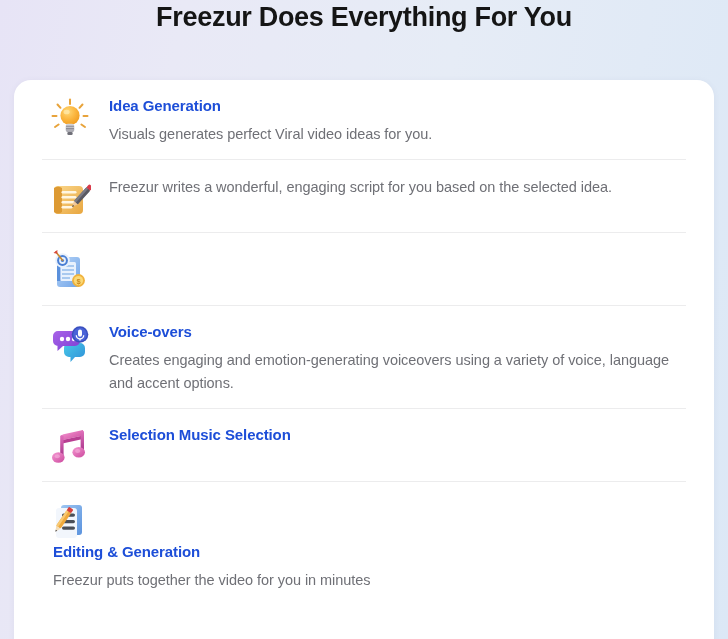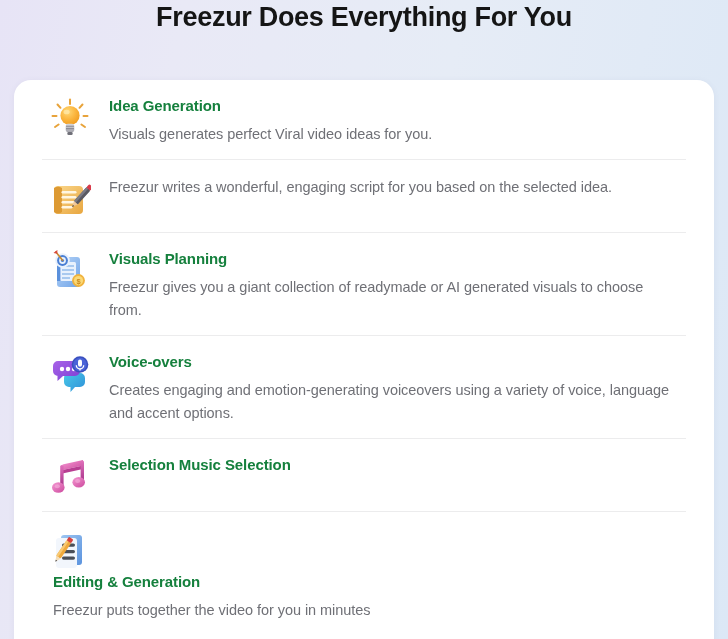--- a/index.html
+++ b/index.html
@@ -54,21 +54,21 @@
     justify-content: center;
     padding-top: 2px;
   }
   .feature-icon svg { display: block; }
 
   .feature-text { padding-left: 11px; padding-top: 1px; }
 
   .feature-title {
     font-size: 15px;
     font-weight: bold;
-    color: #15803d;
+    color: #1d4ed8;
     letter-spacing: -0.1px;
     line-height: 20px;
     margin-bottom: 7px;
   }
 
   .feature-desc {
     font-size: 14.5px;
     color: #6f7076;
     line-height: 23px;
     letter-spacing: -0.05px;
@@ -174,24 +174,20 @@
         <circle cx="13.5" cy="10.5" r="1.6" fill="#4a7fd4"></circle>
         <g transform="rotate(-38 13.5 10.5)">
           <rect x="12.8" y="-1" width="1.6" height="12" fill="#c8892f"></rect>
           <path d="M11 -1 h5 l-2.5 3 z" fill="#d94a3c"></path>
         </g>
         <circle cx="29.5" cy="30.5" r="6.4" fill="#f0b23c"></circle>
         <circle cx="29.5" cy="30.5" r="4.6" fill="#fbd977"></circle>
         <text x="29.5" y="34" font-family="'Liberation Sans',sans-serif" font-size="7.5" font-weight="bold" fill="#c98a1e" text-anchor="middle">$</text>
       </svg>
     </div>
-    <div class="feature-text">
-      <div class="feature-title">Visuals Planning</div>
-      <div class="feature-desc">Freezur gives you a giant collection of readymade or AI generated visuals to choose from.</div>
-    </div>
   </div>
 
   <div class="feature-row">
     <div class="feature-icon">
       <svg width="42" height="42" viewBox="0 0 42 42">
         <defs>
           <linearGradient id="bub1" x1="0" y1="0" x2="1" y2="1">
             <stop offset="0%" stop-color="#a963e8"></stop>
             <stop offset="100%" stop-color="#7b3fd4"></stop>
           </linearGradient>

